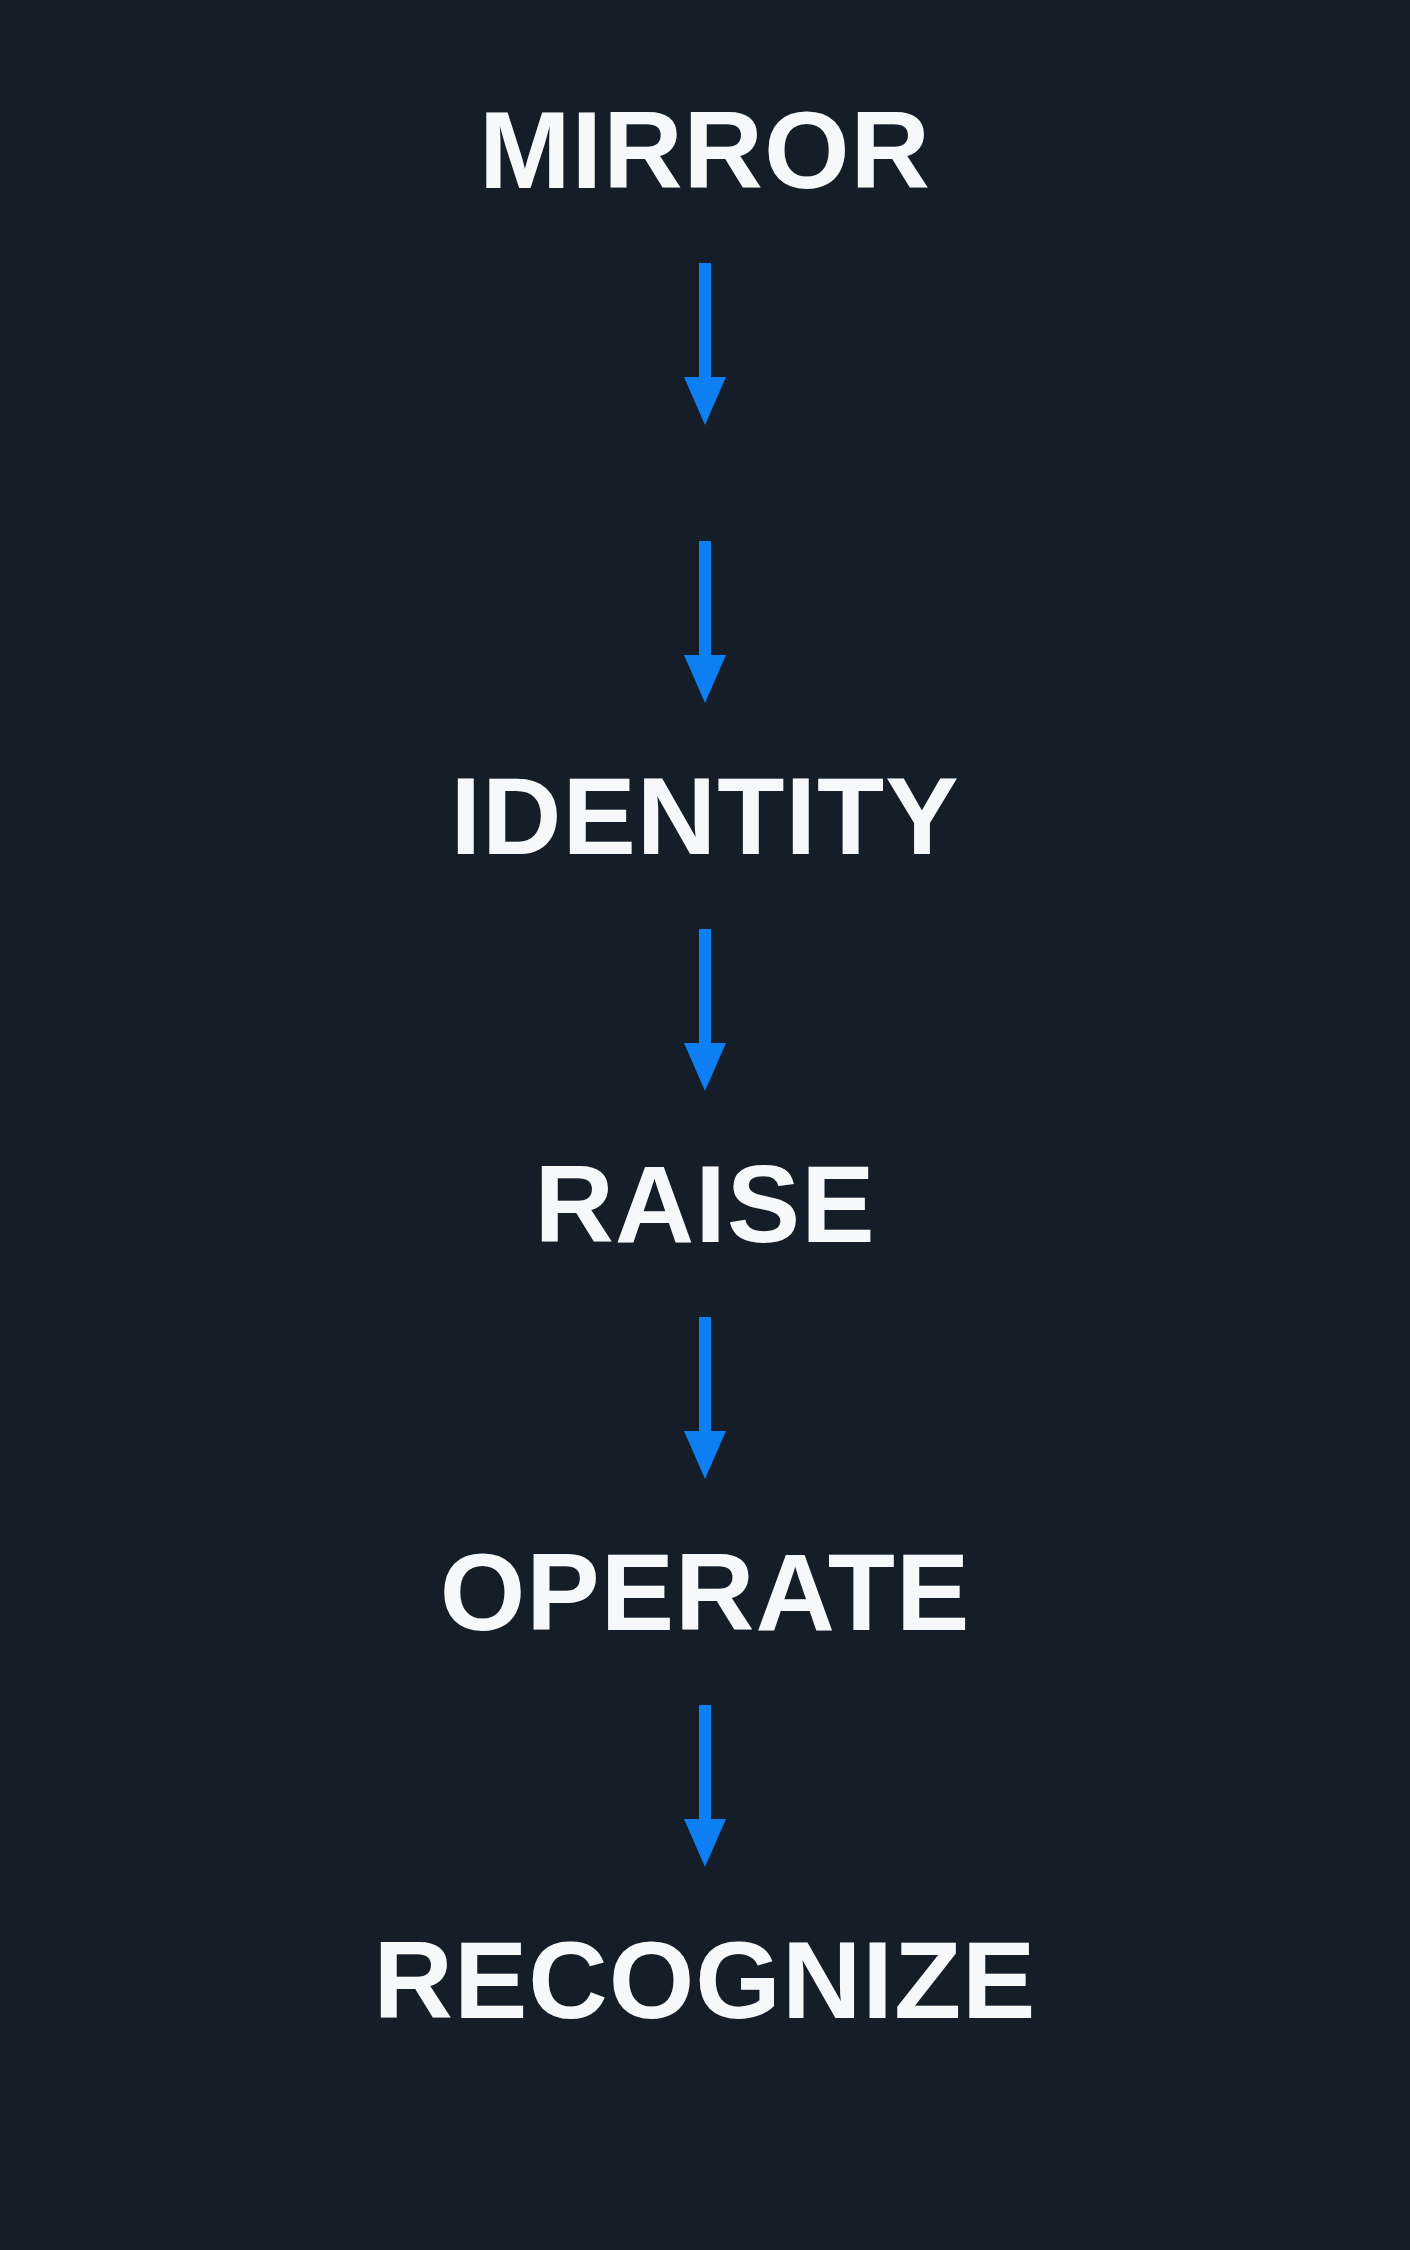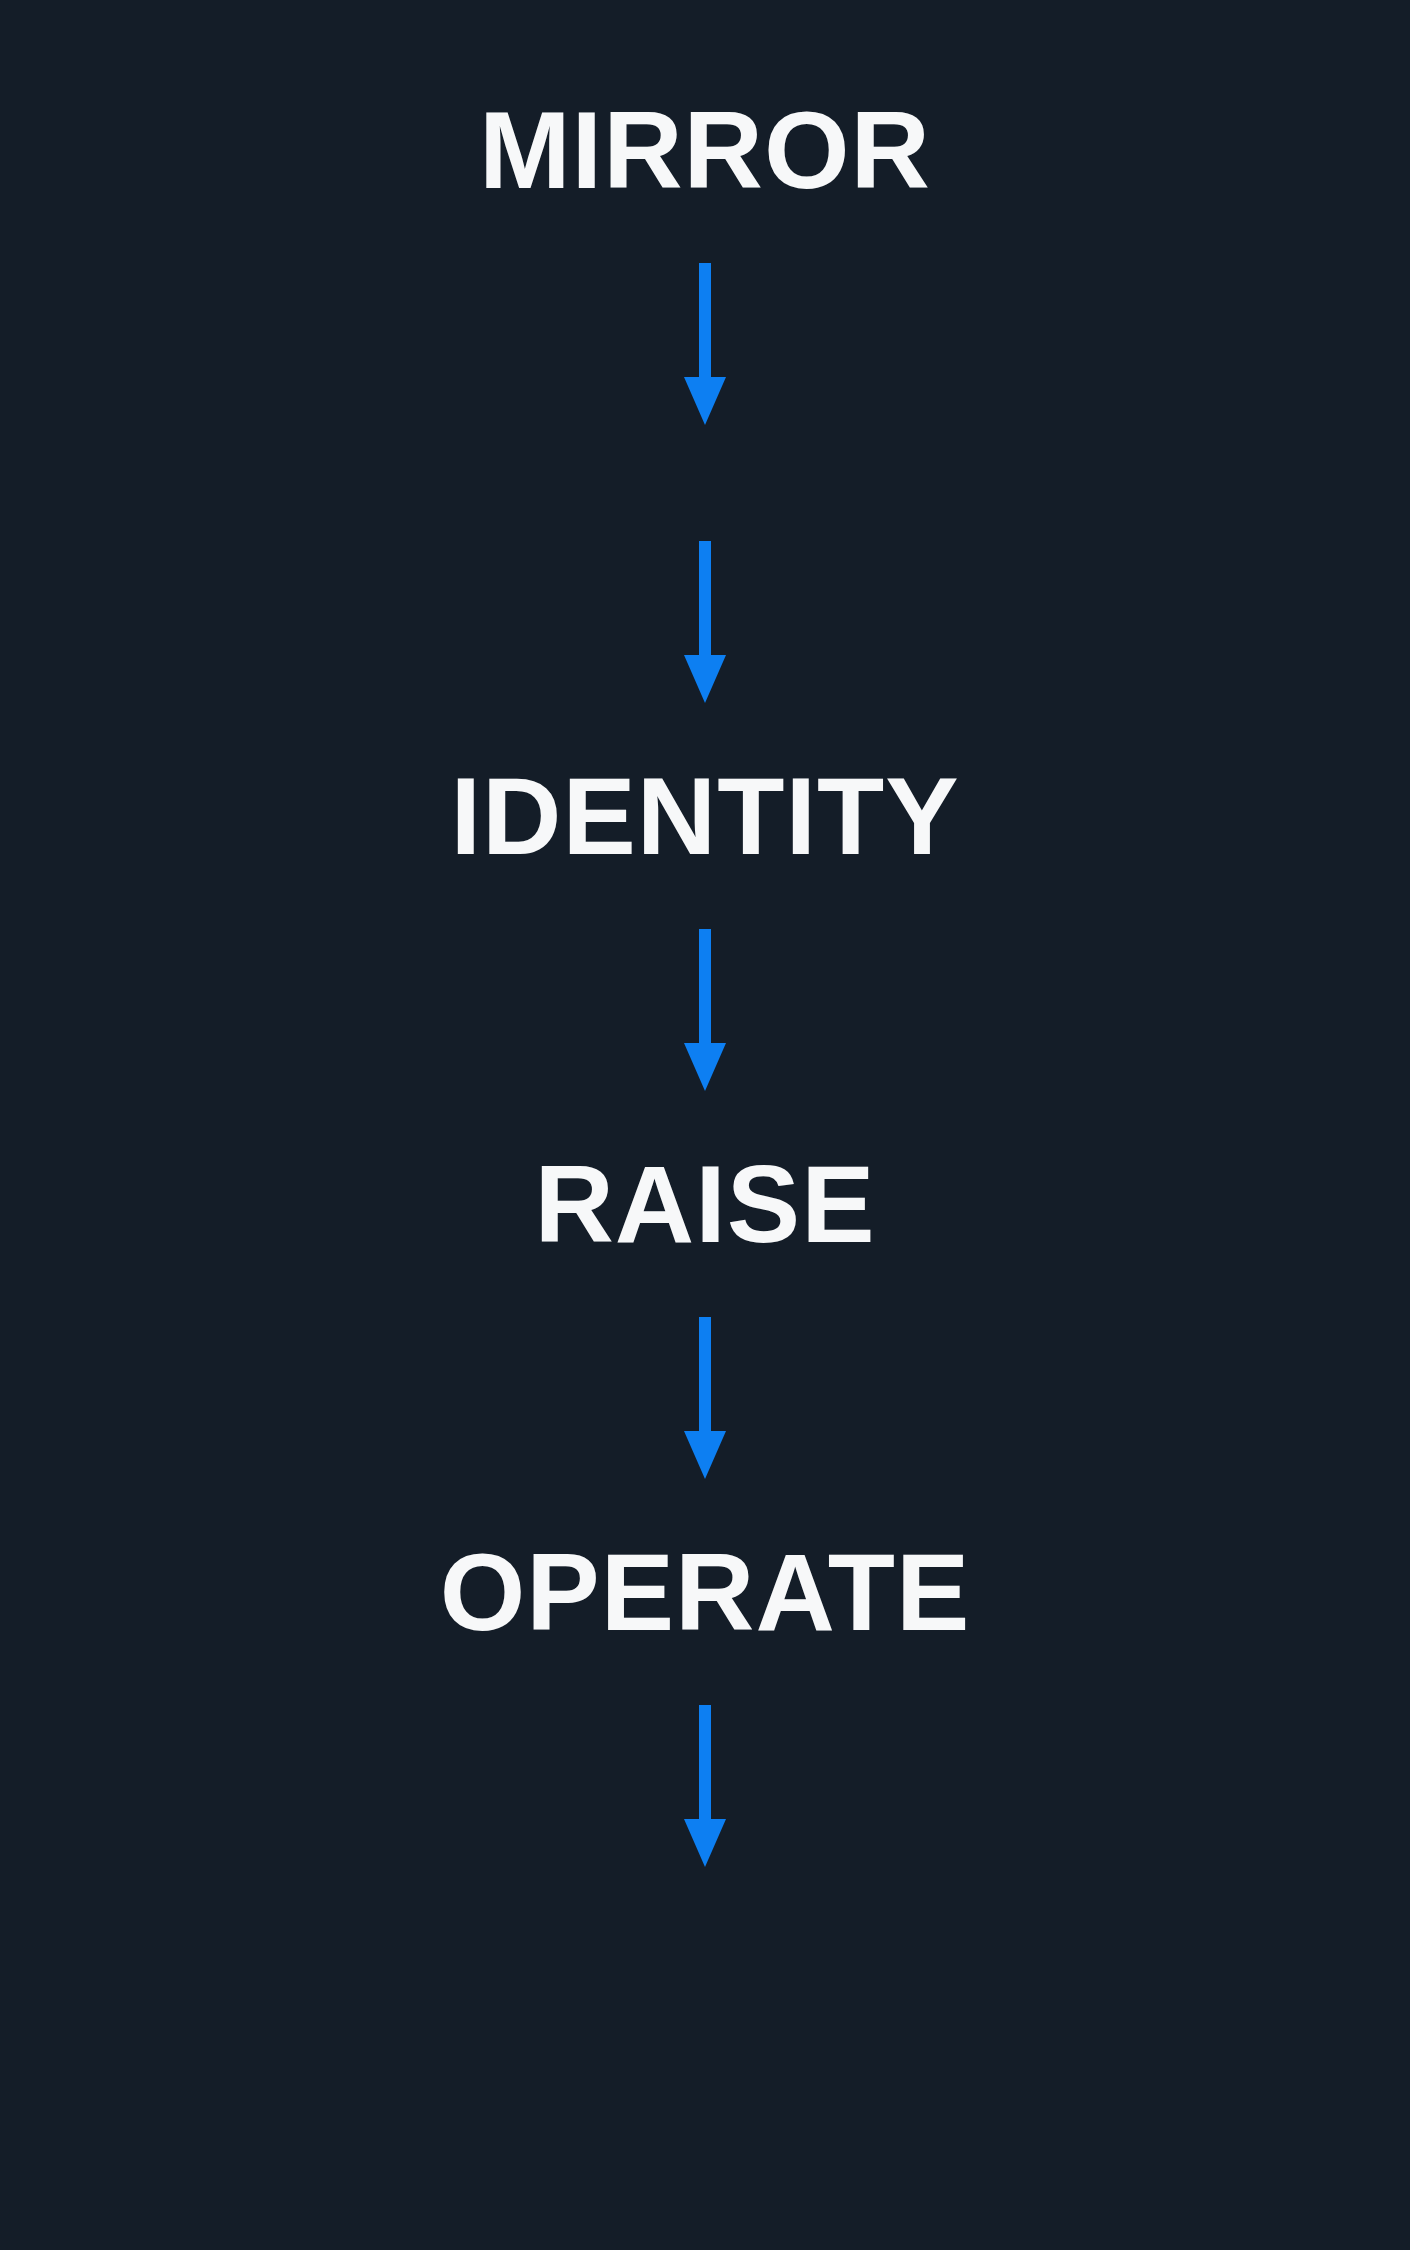--- a/index.html
+++ b/index.html
@@ -82,14 +82,15 @@
 
   <div class="step">OPERATE</div>
 
   <div class="arrow">
     <svg width="42" height="162" viewBox="0 0 42 162" fill="currentColor" aria-hidden="true">
       <rect x="15" y="0" width="12" height="118"></rect>
       <polygon points="0,114 42,114 21,162"></polygon>
     </svg>
   </div>
 
+  <div class="step">RECOGNIZE</div>
 
 </div>
 
 </body></html>

